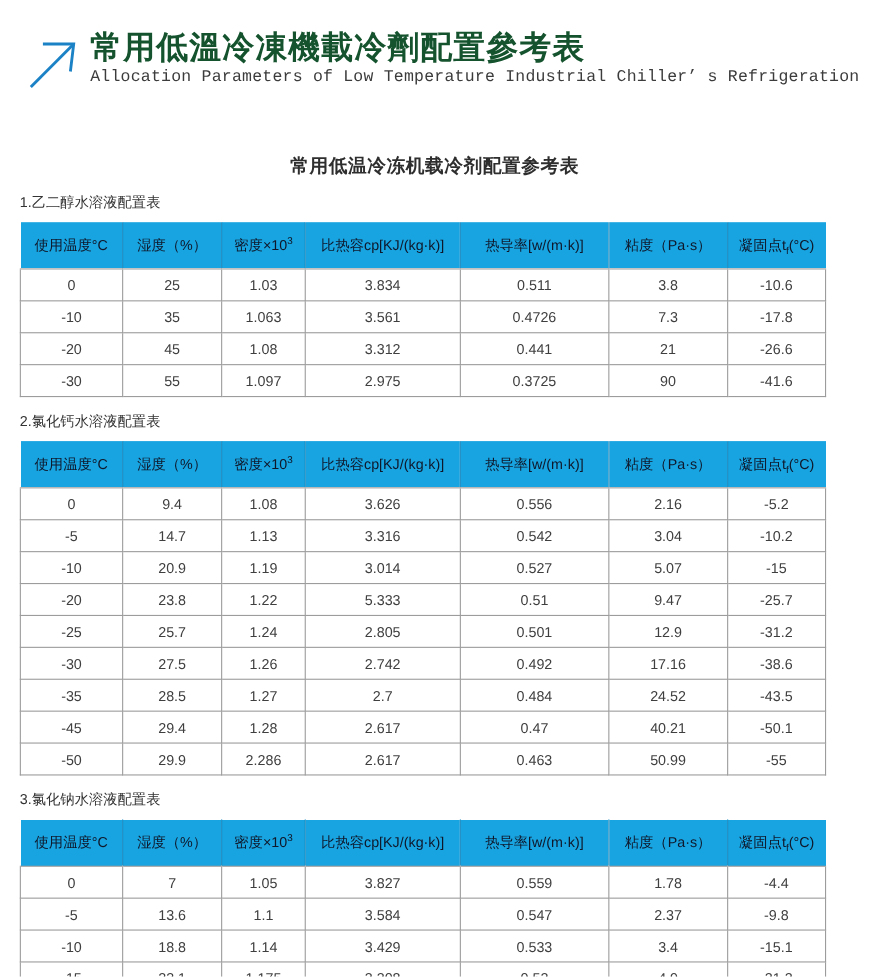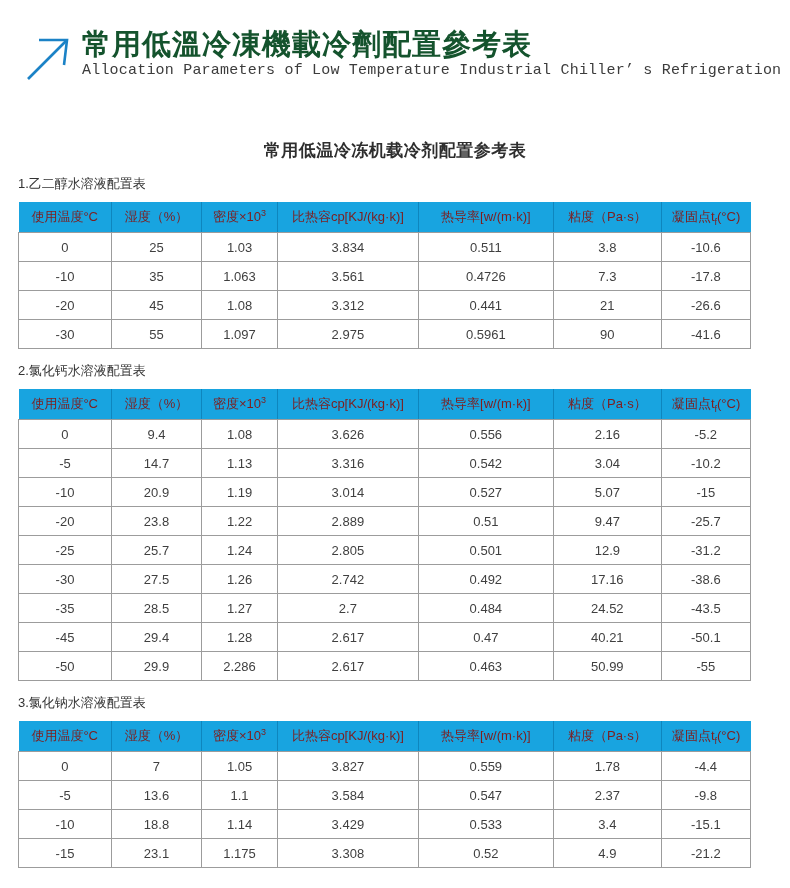--- a/index.html
+++ b/index.html
@@ -69,24 +69,24 @@
   }
   col.c1 { width: 12.7%; }
   col.c2 { width: 12.3%; }
   col.c3 { width: 10.4%; }
   col.c4 { width: 19.2%; }
   col.c5 { width: 18.5%; }
   col.c6 { width: 14.7%; }
   col.c7 { width: 12.2%; }
   table.data-table th {
     background: var(--accent, #18a4e0);
-    color: #7f1d1d;
+    color: #0f172a;
     font-size: 13px;
     font-weight: 400;
-    height: 30px;
+    height: 42px;
     padding: 0 2px;
     border: none;
     border-left: 1px solid var(--accent-dark, #0e86be);
     border-bottom: 1px solid #9c9c9c;
     white-space: nowrap;
     overflow: hidden;
   }
   table.data-table th:first-child { border-left: none; }
   table.data-table td {
     border: 1px solid #9c9c9c;
@@ -180,21 +180,21 @@
               <td>3.312</td>
               <td>0.441</td>
               <td>21</td>
               <td>-26.6</td>
             </tr>
             <tr>
               <td>-30</td>
               <td>55</td>
               <td>1.097</td>
               <td>2.975</td>
-              <td>0.5961</td>
+              <td>0.3725</td>
               <td>90</td>
               <td>-41.6</td>
             </tr>
           </tbody>
         </table>
       </div>
       <div class="section">
         <div class="section-label">2.氯化钙水溶液配置表</div>
         <table class="data-table">
           <colgroup>
@@ -242,21 +242,21 @@
               <td>1.19</td>
               <td>3.014</td>
               <td>0.527</td>
               <td>5.07</td>
               <td>-15</td>
             </tr>
             <tr>
               <td>-20</td>
               <td>23.8</td>
               <td>1.22</td>
-              <td>2.889</td>
+              <td>5.333</td>
               <td>0.51</td>
               <td>9.47</td>
               <td>-25.7</td>
             </tr>
             <tr>
               <td>-25</td>
               <td>25.7</td>
               <td>1.24</td>
               <td>2.805</td>
               <td>0.501</td>

